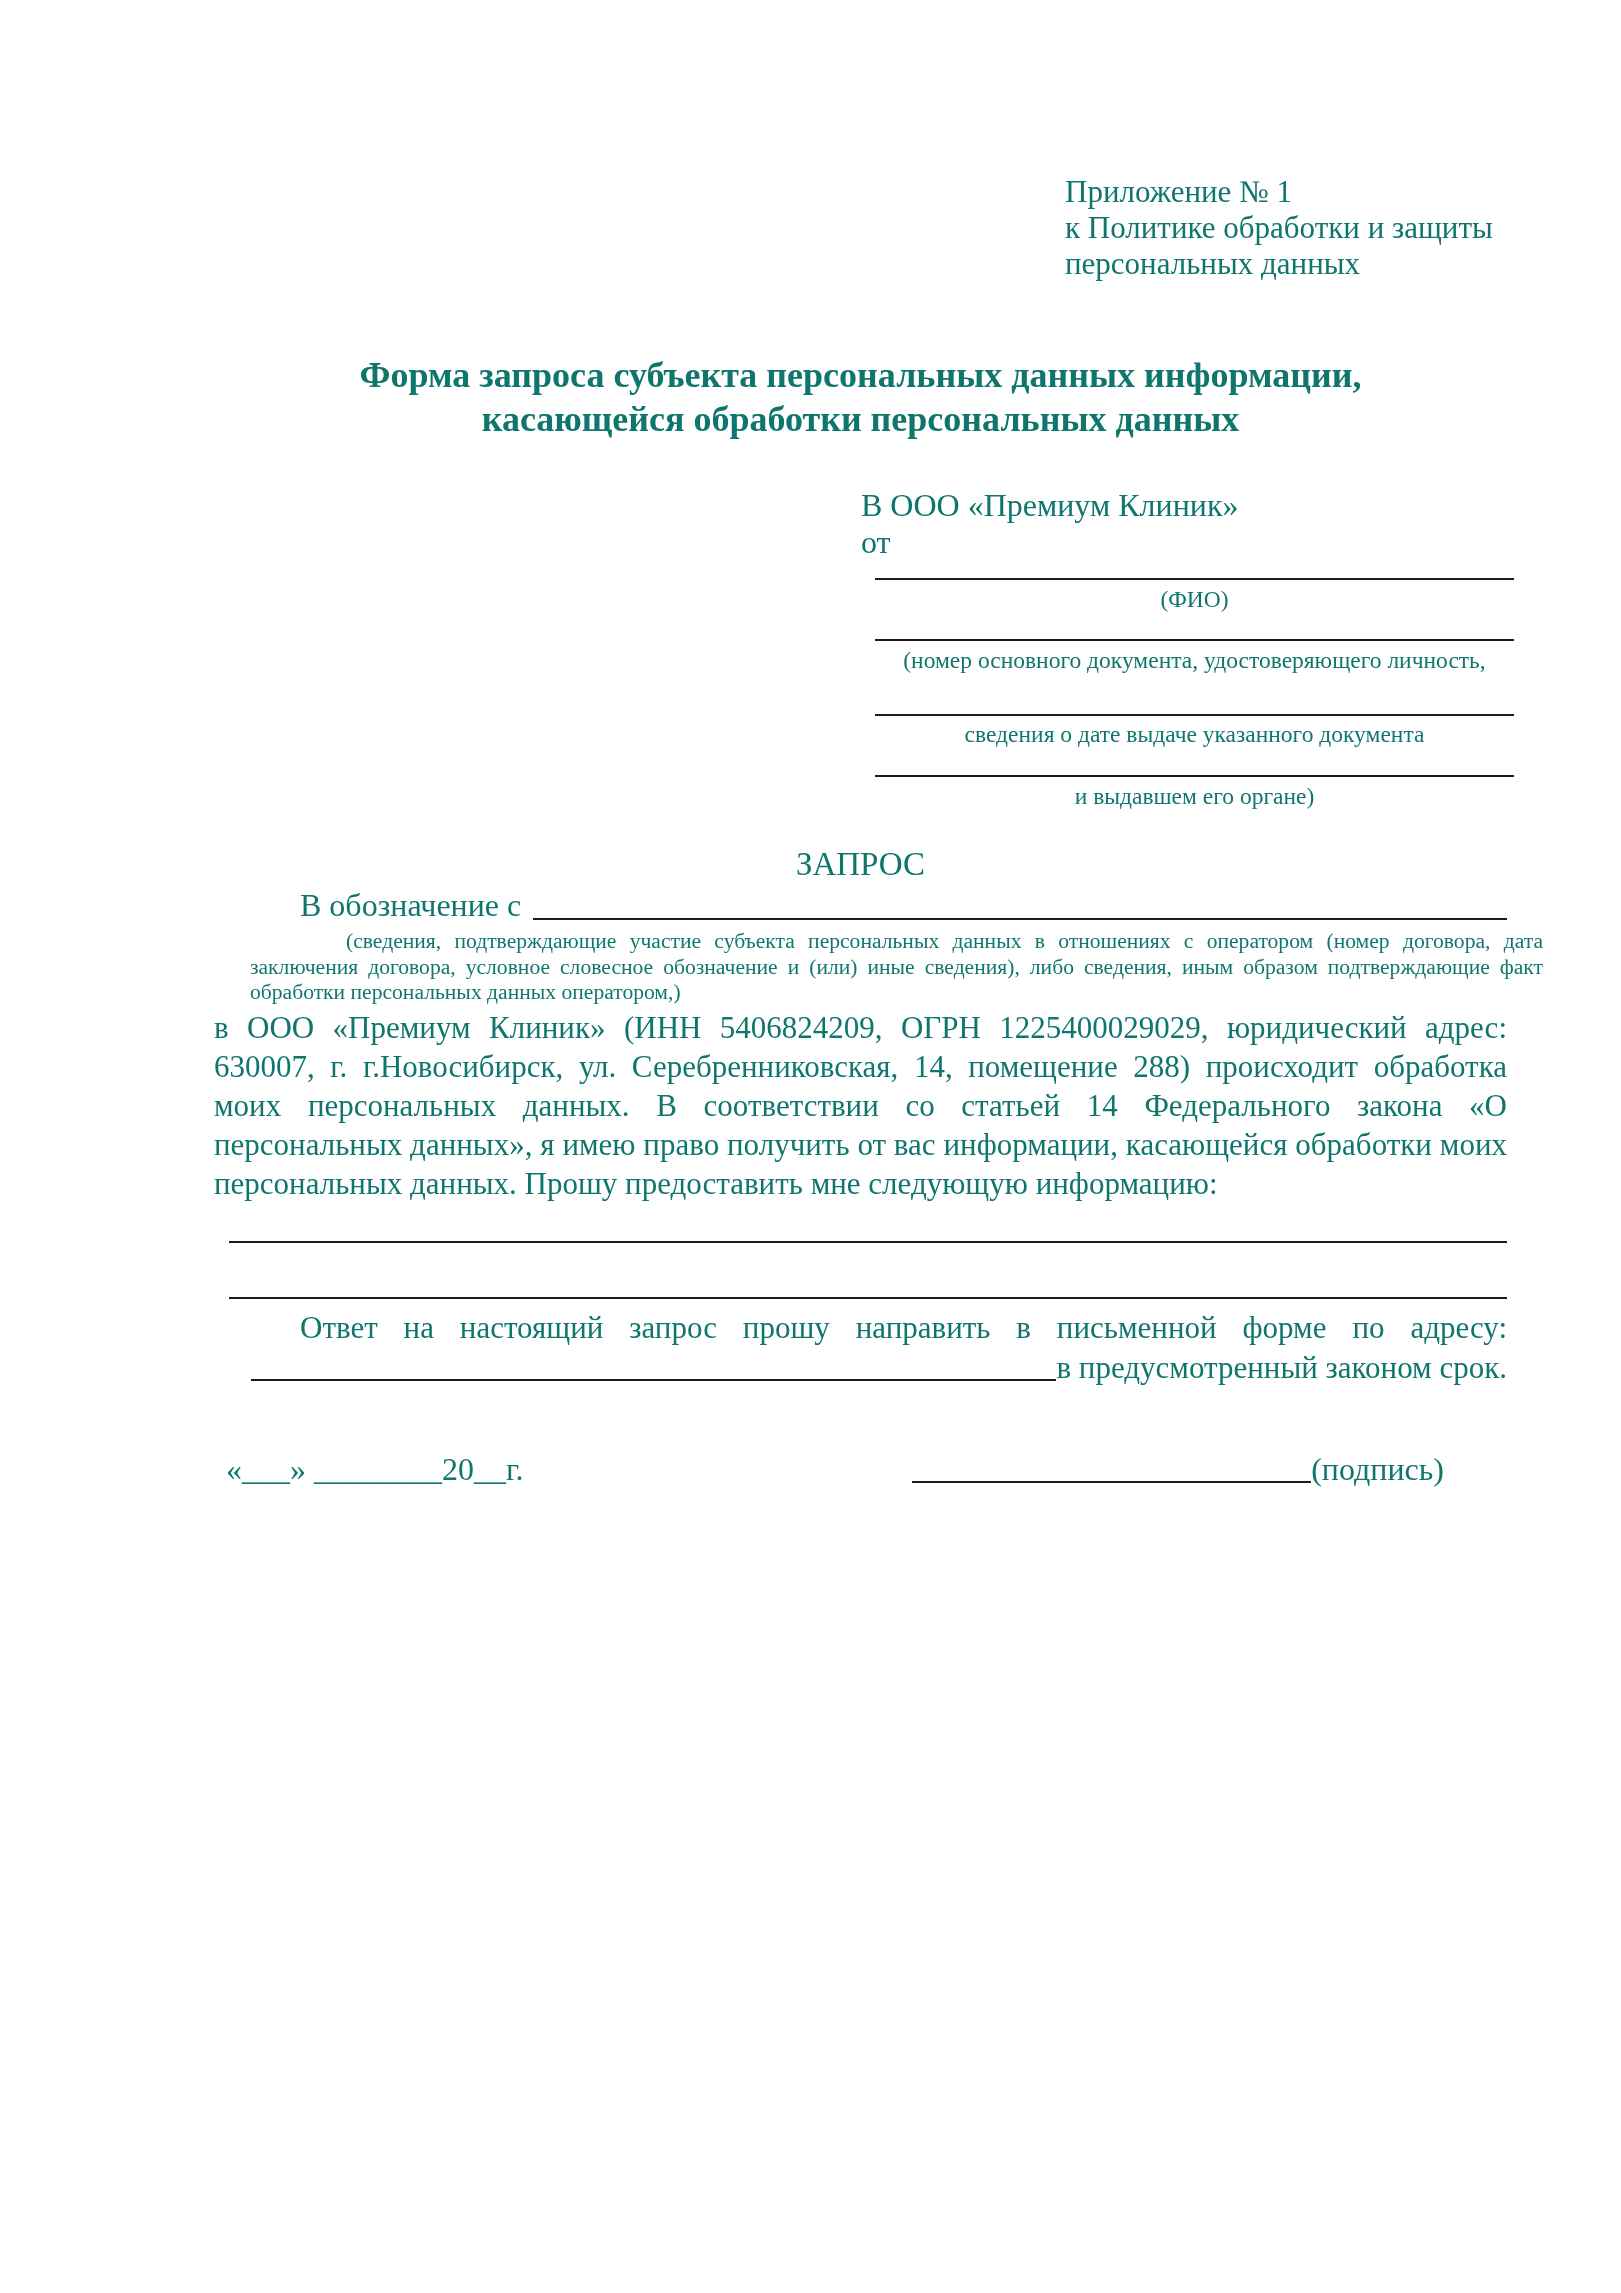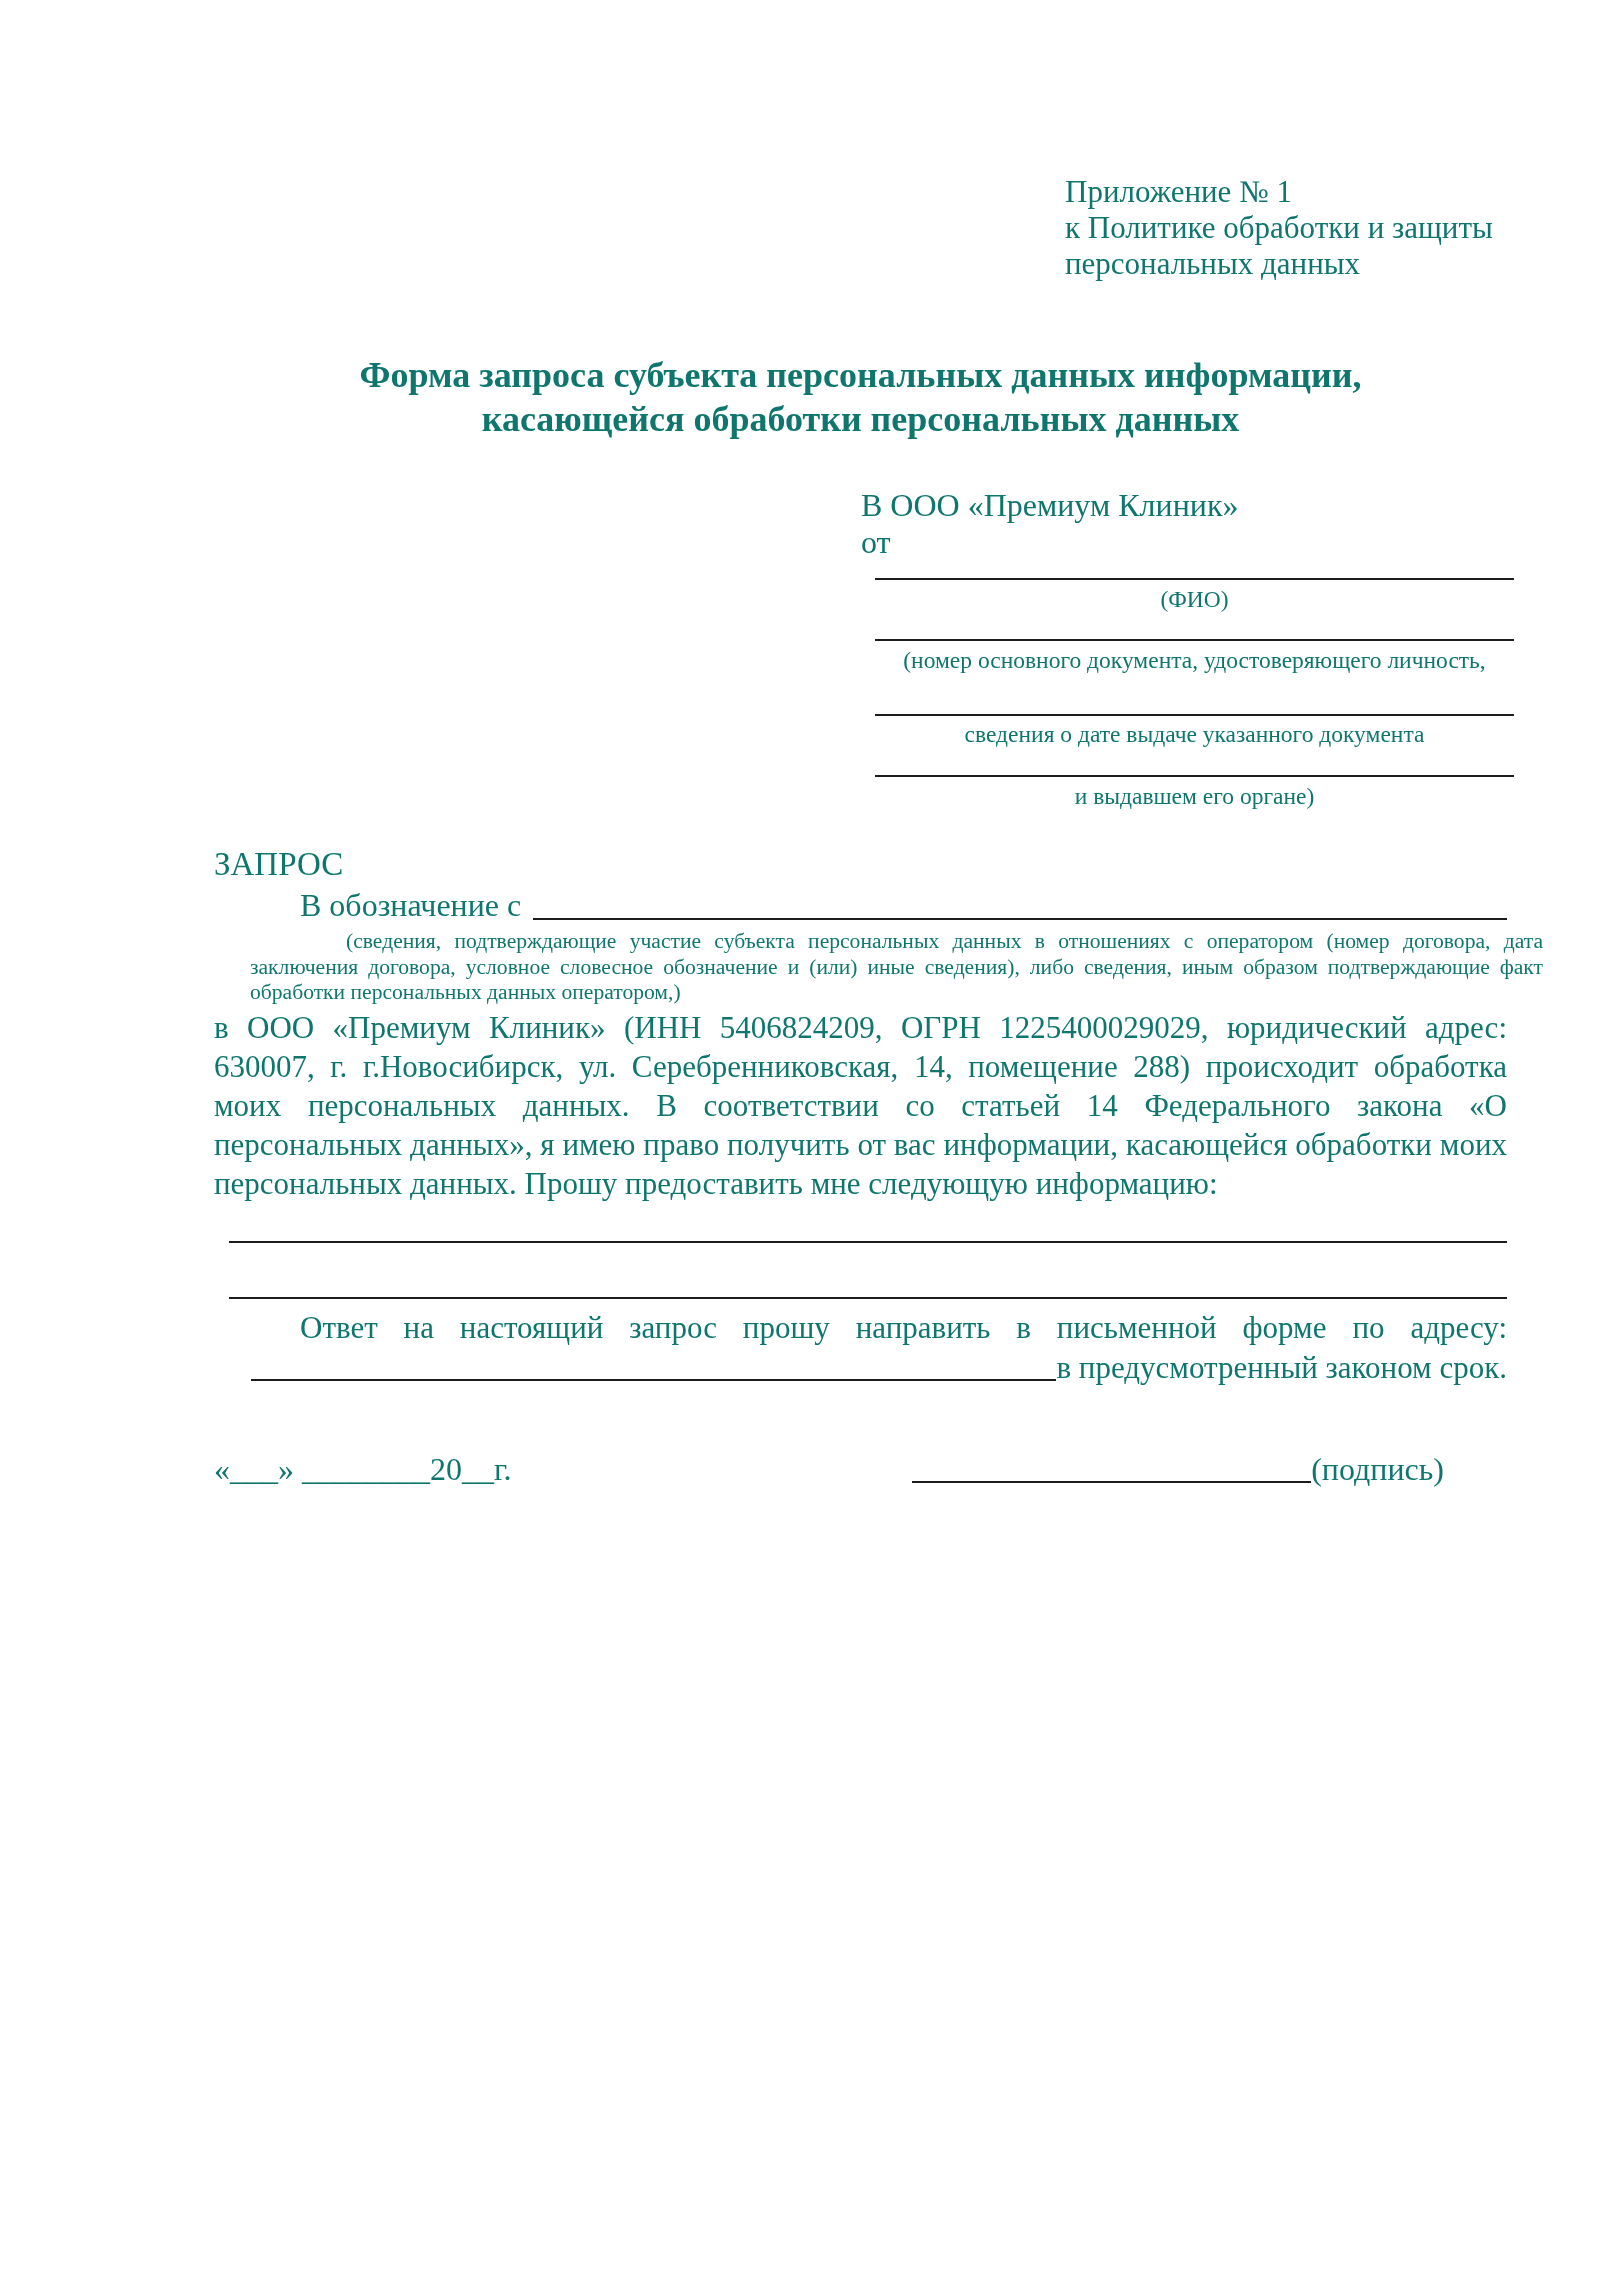--- a/index.html
+++ b/index.html
@@ -57,20 +57,21 @@
     text-align: center;
     font-size: 23.5px;
     line-height: 27.4px;
     white-space: nowrap;
   }
 
   .request-heading {
     left: 214px;
     top: 845px;
     width: 1293px;
+    text-align: center;
     font-size: 33px;
     line-height: 39px;
   }
 
   .accordance-row {
     left: 214px;
     top: 885px;
     width: 1293px;
     display: flex;
     align-items: stretch;
@@ -135,21 +136,21 @@
 
   .footer-row {
     left: 214px;
     top: 1449px;
     width: 1293px;
     display: flex;
     justify-content: space-between;
     font-size: 32px;
     line-height: 41px;
   }
-  .date-field { white-space: nowrap; }
+  .date-field { white-space: nowrap; margin-left: 12px; }
   .signature-group {
     display: flex;
     align-items: stretch;
     margin-right: 63px;
   }
   .signature-blank {
     width: 399px;
     border-bottom: 2.9px solid #1c1c1c;
     margin-bottom: 6.9px;
   }

